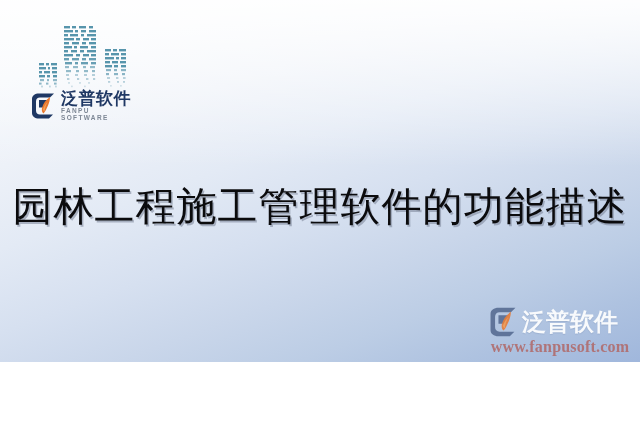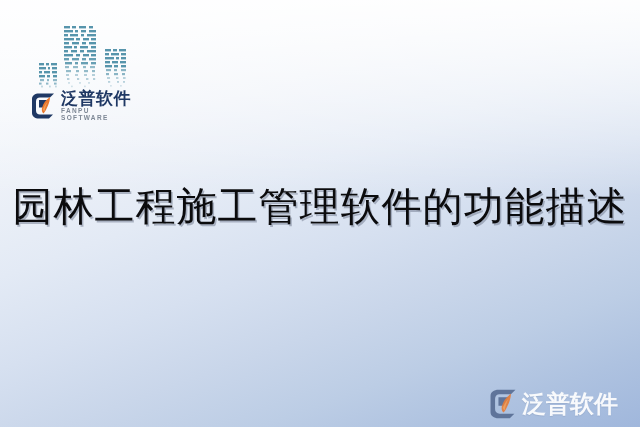--- a/index.html
+++ b/index.html
@@ -7,21 +7,21 @@
     padding: 0;
     background: #ffffff;
   }
   body {
     font-family: "Liberation Sans", sans-serif;
   }
 
   #slide {
     position: relative;
     width: 640px;
-    height: 427px;
+    height: 362px;
     overflow: hidden;
     
     background:
       linear-gradient(160deg,
         #f7f9fc 0%,
         #f4f7fb 14%,
         #edf1f8 28%,
         #e3eaf5 42%,
         #d6e0f0 56%,
         #c9d6ea 68%,
@@ -327,15 +327,16 @@
       <span class="wm-mark">
         <svg width="34" height="34" viewBox="0 0 60 60" xmlns="http://www.w3.org/2000/svg" aria-hidden="true">
           <path d="M8 16 C8 9 14 5 22 5 L52 5 L44 13 L24 13 C19 13 16 16 16 21 L16 39 C16 44 19 47 24 47 L50 47 L42 55 L22 55 C14 55 8 51 8 44 Z" fill="#53688f" opacity="0.95"></path>
           <path d="M22 18 L40 18 C36 22 33 27 32 33 L22 33 Z" fill="#53688f" opacity="0.95"></path>
           <path d="M44 12 C36 17 30 25 28 34 C27 39 28 43 31 45 C35 41 37 35 40 29 C42 24 44 18 44 12 Z" fill="#e8772e" opacity="0.92"></path>
           <path d="M30 36 C32 31 35 26 39 22 C36 28 34 34 33 41 C31 40 30 38 30 36 Z" fill="#f2a057" opacity="0.9"></path>
         </svg>
       </span>
       <span class="wm-cn">泛普软件</span>
     </div>
+    <div class="wm-url">www.fanpusoft.com</div>
   </div>
 
 </div>
 
 </body></html>

